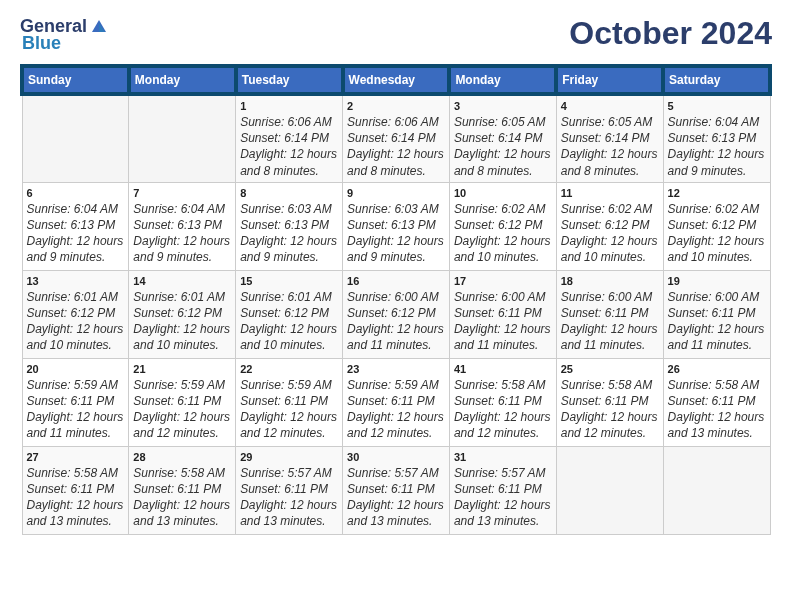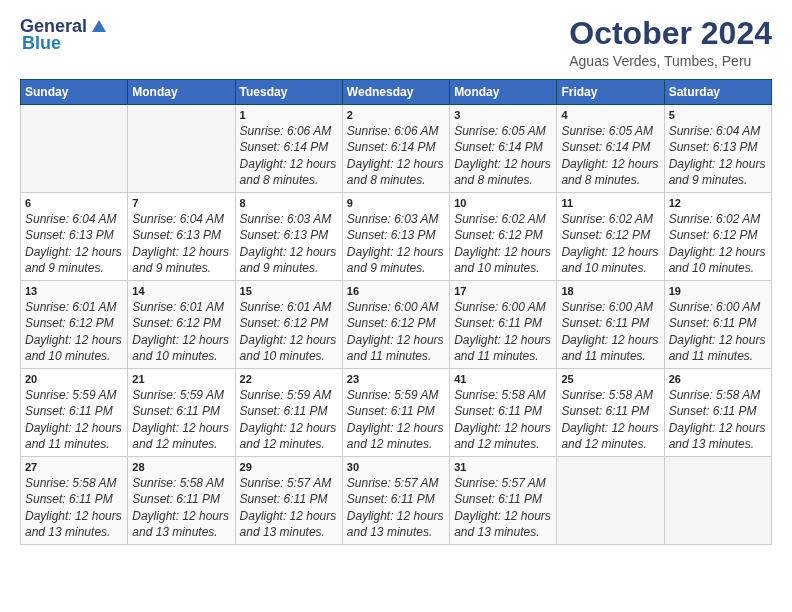--- a/index.html
+++ b/index.html
@@ -47,21 +47,21 @@
       flex: 1;
       table-layout: fixed;
     }
     .calendar-table thead tr th {
       background-color: #3a6bbf;
       color: #fff;
       font-size: 12px;
       font-weight: bold;
       padding: 5px 4px;
       text-align: left;
-      border: 1px solid #0c4a6e;
+      border: 4px solid #0c4a6e;
     }
     .calendar-table tbody tr td {
       border: 1px solid #ccc;
       vertical-align: top;
       padding: 4px 4px 3px 4px;
       font-size: 9.5px;
       color: #222;
       background: #fff;
       height: 88px;
     }
@@ -95,21 +95,20 @@
         <span style="font-size:18px;font-weight:bold;color:#2c3e6b;">General</span>
         <svg width="18" height="18" viewBox="0 0 18 18" style="margin-left:1px;">
           <polygon points="9,2 16,14 2,14" fill="#3a6bbf"></polygon>
           <polygon points="9,5 15,14 9,14" fill="#2980b9" opacity="0.7"></polygon>
         </svg>
       </div>
       <span style="font-size:18px;font-weight:bold;color:#2980b9;margin-top:-4px;margin-left:2px;">Blue</span>
     </div>
     <div class="title-block">
       <div class="main-title">October 2024</div>
-      <div class="subtitle">Aguas Verdes, Tumbes, Peru</div>
     </div>
   </div>
 
   <table class="calendar-table">
     <thead>
       <tr>
       <th>Sunday</th>
           <th>Monday</th>
           <th>Tuesday</th>
           <th>Wednesday</th>

